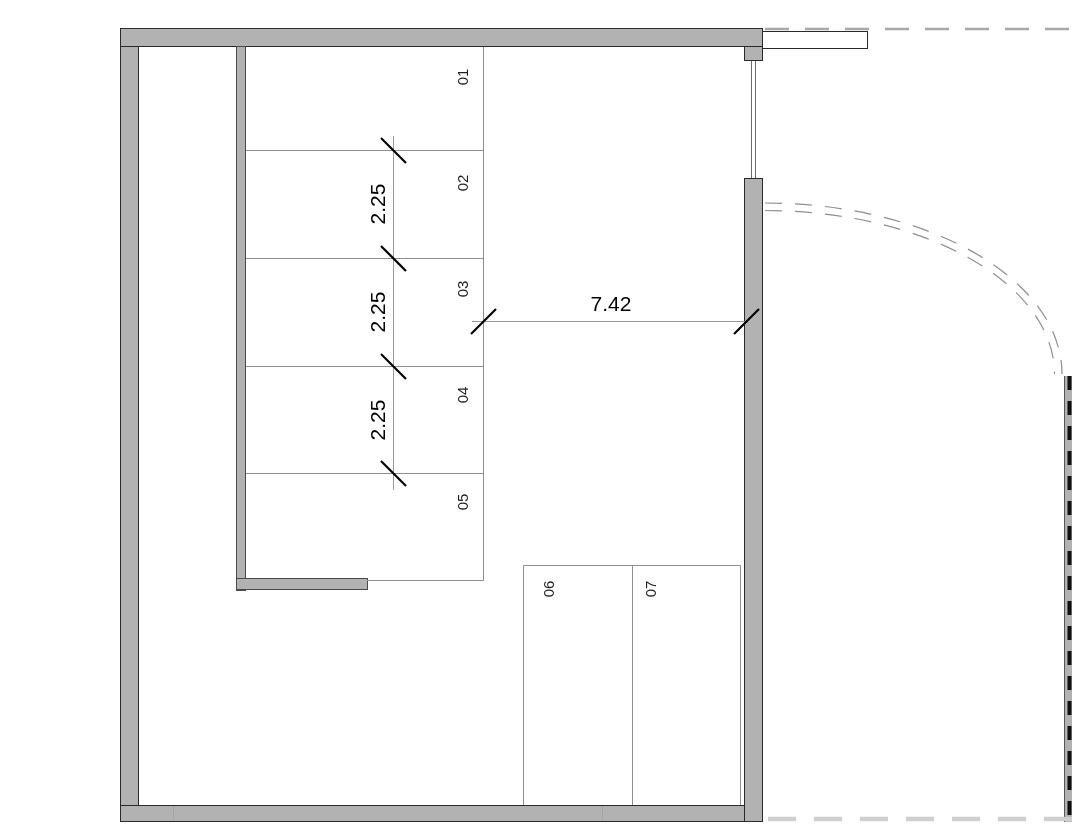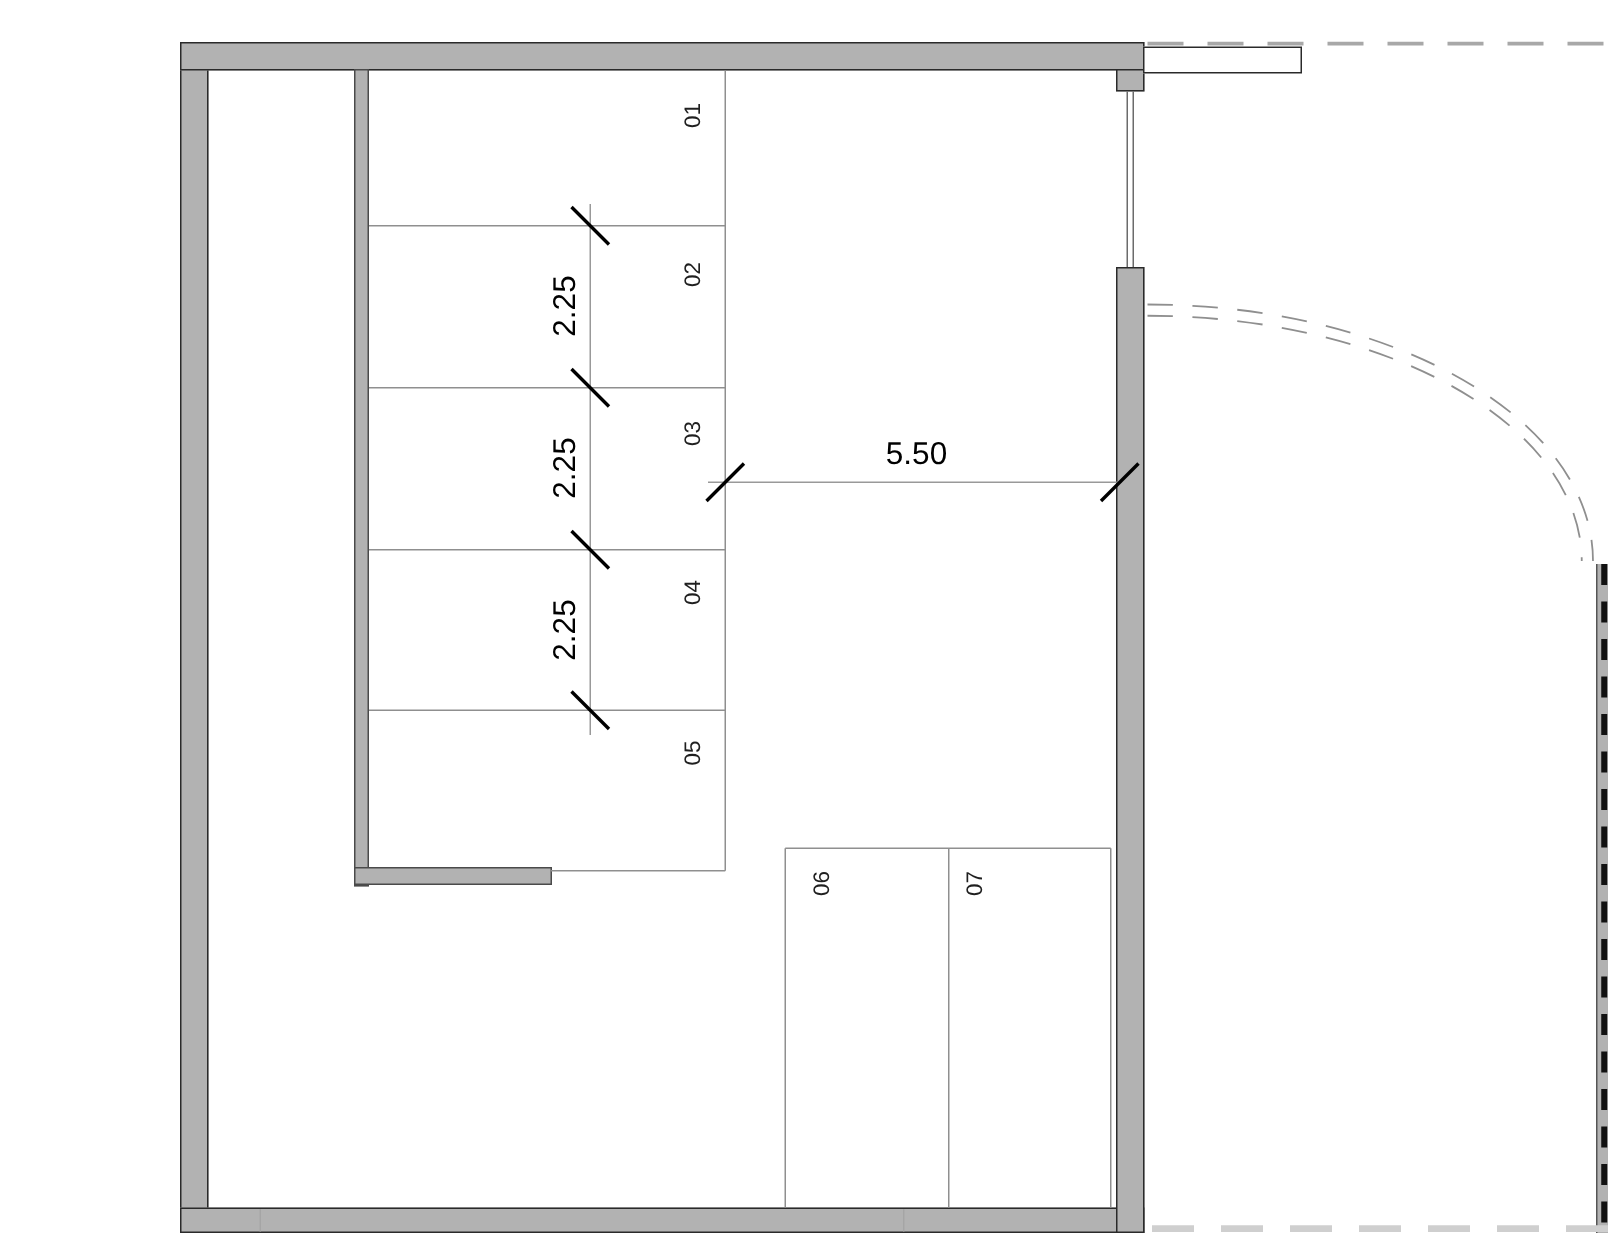--- a/index.html
+++ b/index.html
@@ -106,15 +106,15 @@
   <div class="lbl rot" style="left:462px;top:183px;">02</div>
   <div class="lbl rot" style="left:462px;top:289px;">03</div>
   <div class="lbl rot" style="left:462px;top:395px;">04</div>
   <div class="lbl rot" style="left:462px;top:502px;">05</div>
   <div class="lbl rot" style="left:548px;top:589px;">06</div>
   <div class="lbl rot" style="left:650px;top:589px;">07</div>
 
   <div class="dimlbl rot" style="left:377px;top:204px;">2.25</div>
   <div class="dimlbl rot" style="left:377px;top:312px;">2.25</div>
   <div class="dimlbl rot" style="left:377px;top:420px;">2.25</div>
-  <div class="dimlbl" style="left:611px;top:303px;">5.50</div>
+  <div class="dimlbl" style="left:611px;top:303px;">7.42</div>
 
 </div>
 
 </body></html>

